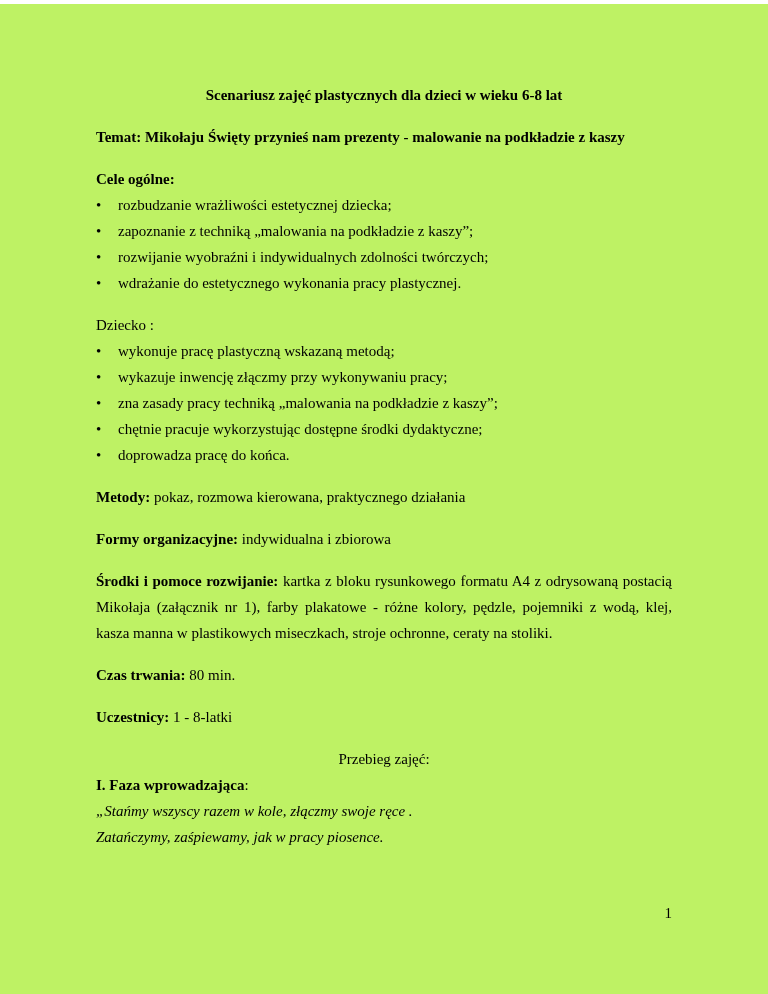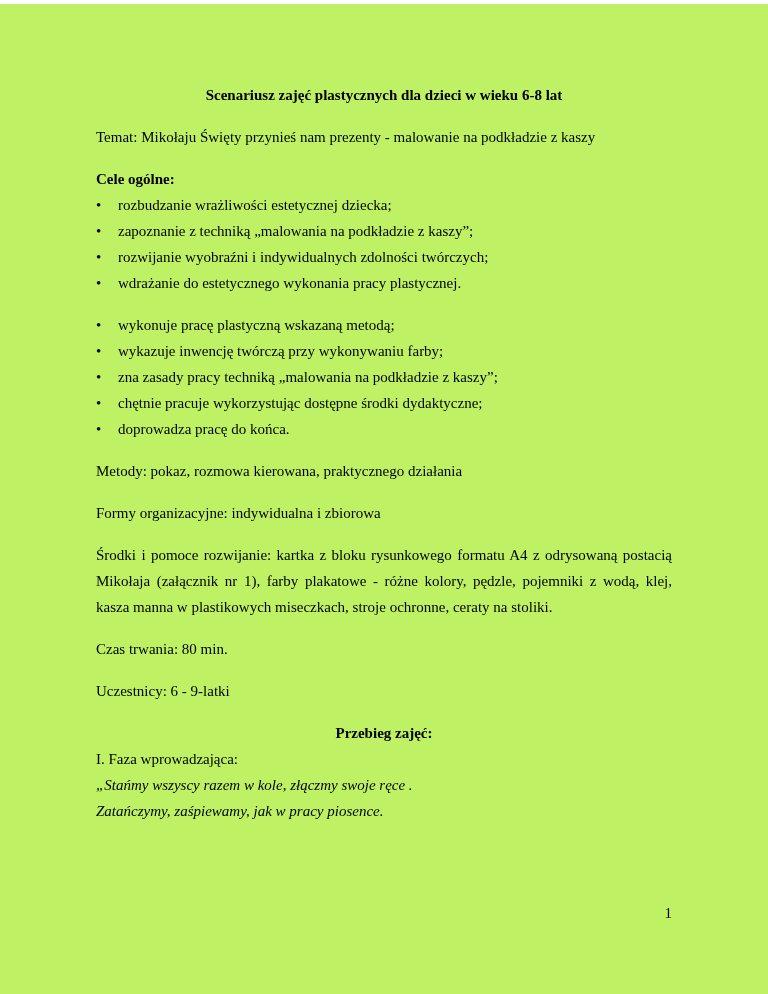--- a/index.html
+++ b/index.html
@@ -29,38 +29,38 @@
   .para {
     margin: 0 0 16px 0;
   }
   .para.justify {
     text-align: justify;
   }
   .heading {
     font-weight: bold;
     margin: 0;
   }
-  .bold { font-weight: normal; }
+  .bold { font-weight: bold; }
   .italic { font-style: italic; }
   ul.bullets {
     list-style: none;
     margin: 0 0 16px 0;
     padding: 0;
   }
   ul.bullets li {
     display: flex;
     align-items: flex-start;
   }
   ul.bullets .marker {
     width: 22px;
     flex: 0 0 22px;
   }
   .centered-heading {
     text-align: center;
-    font-weight: bold;
+    font-weight: normal;
     margin: 0;
   }
   .tight {
     margin: 0;
   }
   .page-number {
     position: absolute;
     right: 96px;
     bottom: 72px;
     font-size: 15px;
@@ -88,28 +88,29 @@
     <li>
       <span class="marker">•</span>
       <span>rozwijanie wyobraźni i indywidualnych zdolności twórczych;</span>
     </li>
     <li>
       <span class="marker">•</span>
       <span>wdrażanie do estetycznego wykonania pracy plastycznej.</span>
     </li>
   </ul>
 
+  <p class="tight">Dziecko :</p>
   <ul class="bullets">
     <li>
       <span class="marker">•</span>
       <span>wykonuje pracę plastyczną wskazaną metodą;</span>
     </li>
     <li>
       <span class="marker">•</span>
-      <span>wykazuje inwencję twórczą przy wykonywaniu farby;</span>
+      <span>wykazuje inwencję złączmy przy wykonywaniu pracy;</span>
     </li>
     <li>
       <span class="marker">•</span>
       <span>zna zasady pracy techniką „malowania na podkładzie z kaszy”;</span>
     </li>
     <li>
       <span class="marker">•</span>
       <span>chętnie pracuje wykorzystując dostępne środki dydaktyczne;</span>
     </li>
     <li>
@@ -119,21 +120,21 @@
   </ul>
 
   <p class="para"><span class="bold">Metody:</span><span> pokaz,  rozmowa kierowana, praktycznego działania</span></p>
 
   <p class="para"><span class="bold">Formy organizacyjne:</span><span> indywidualna i zbiorowa</span></p>
 
   <p class="para justify"><span class="bold">Środki i pomoce rozwijanie:</span><span> kartka z bloku rysunkowego formatu A4 z odrysowaną postacią Mikołaja (załącznik nr 1), farby plakatowe - różne kolory, pędzle, pojemniki z wodą, klej, kasza manna w plastikowych miseczkach, stroje ochronne, ceraty na stoliki.</span></p>
 
   <p class="para"><span class="bold">Czas trwania:</span><span> 80 min.</span></p>
 
-  <p class="para"><span class="bold">Uczestnicy:</span><span> 6 - 9-latki</span></p>
+  <p class="para"><span class="bold">Uczestnicy:</span><span> 1 - 8-latki</span></p>
 
   <p class="centered-heading">Przebieg zajęć:</p>
 
   <p class="tight"><span class="bold">I. Faza wprowadzająca</span><span>:</span></p>
 
 
   <p class="tight italic">„Stańmy wszyscy razem w kole, złączmy swoje ręce .</p>
   <p class="tight italic">Zatańczymy, zaśpiewamy, jak w pracy piosence.</p>
 
   <div class="page-number">1</div>

